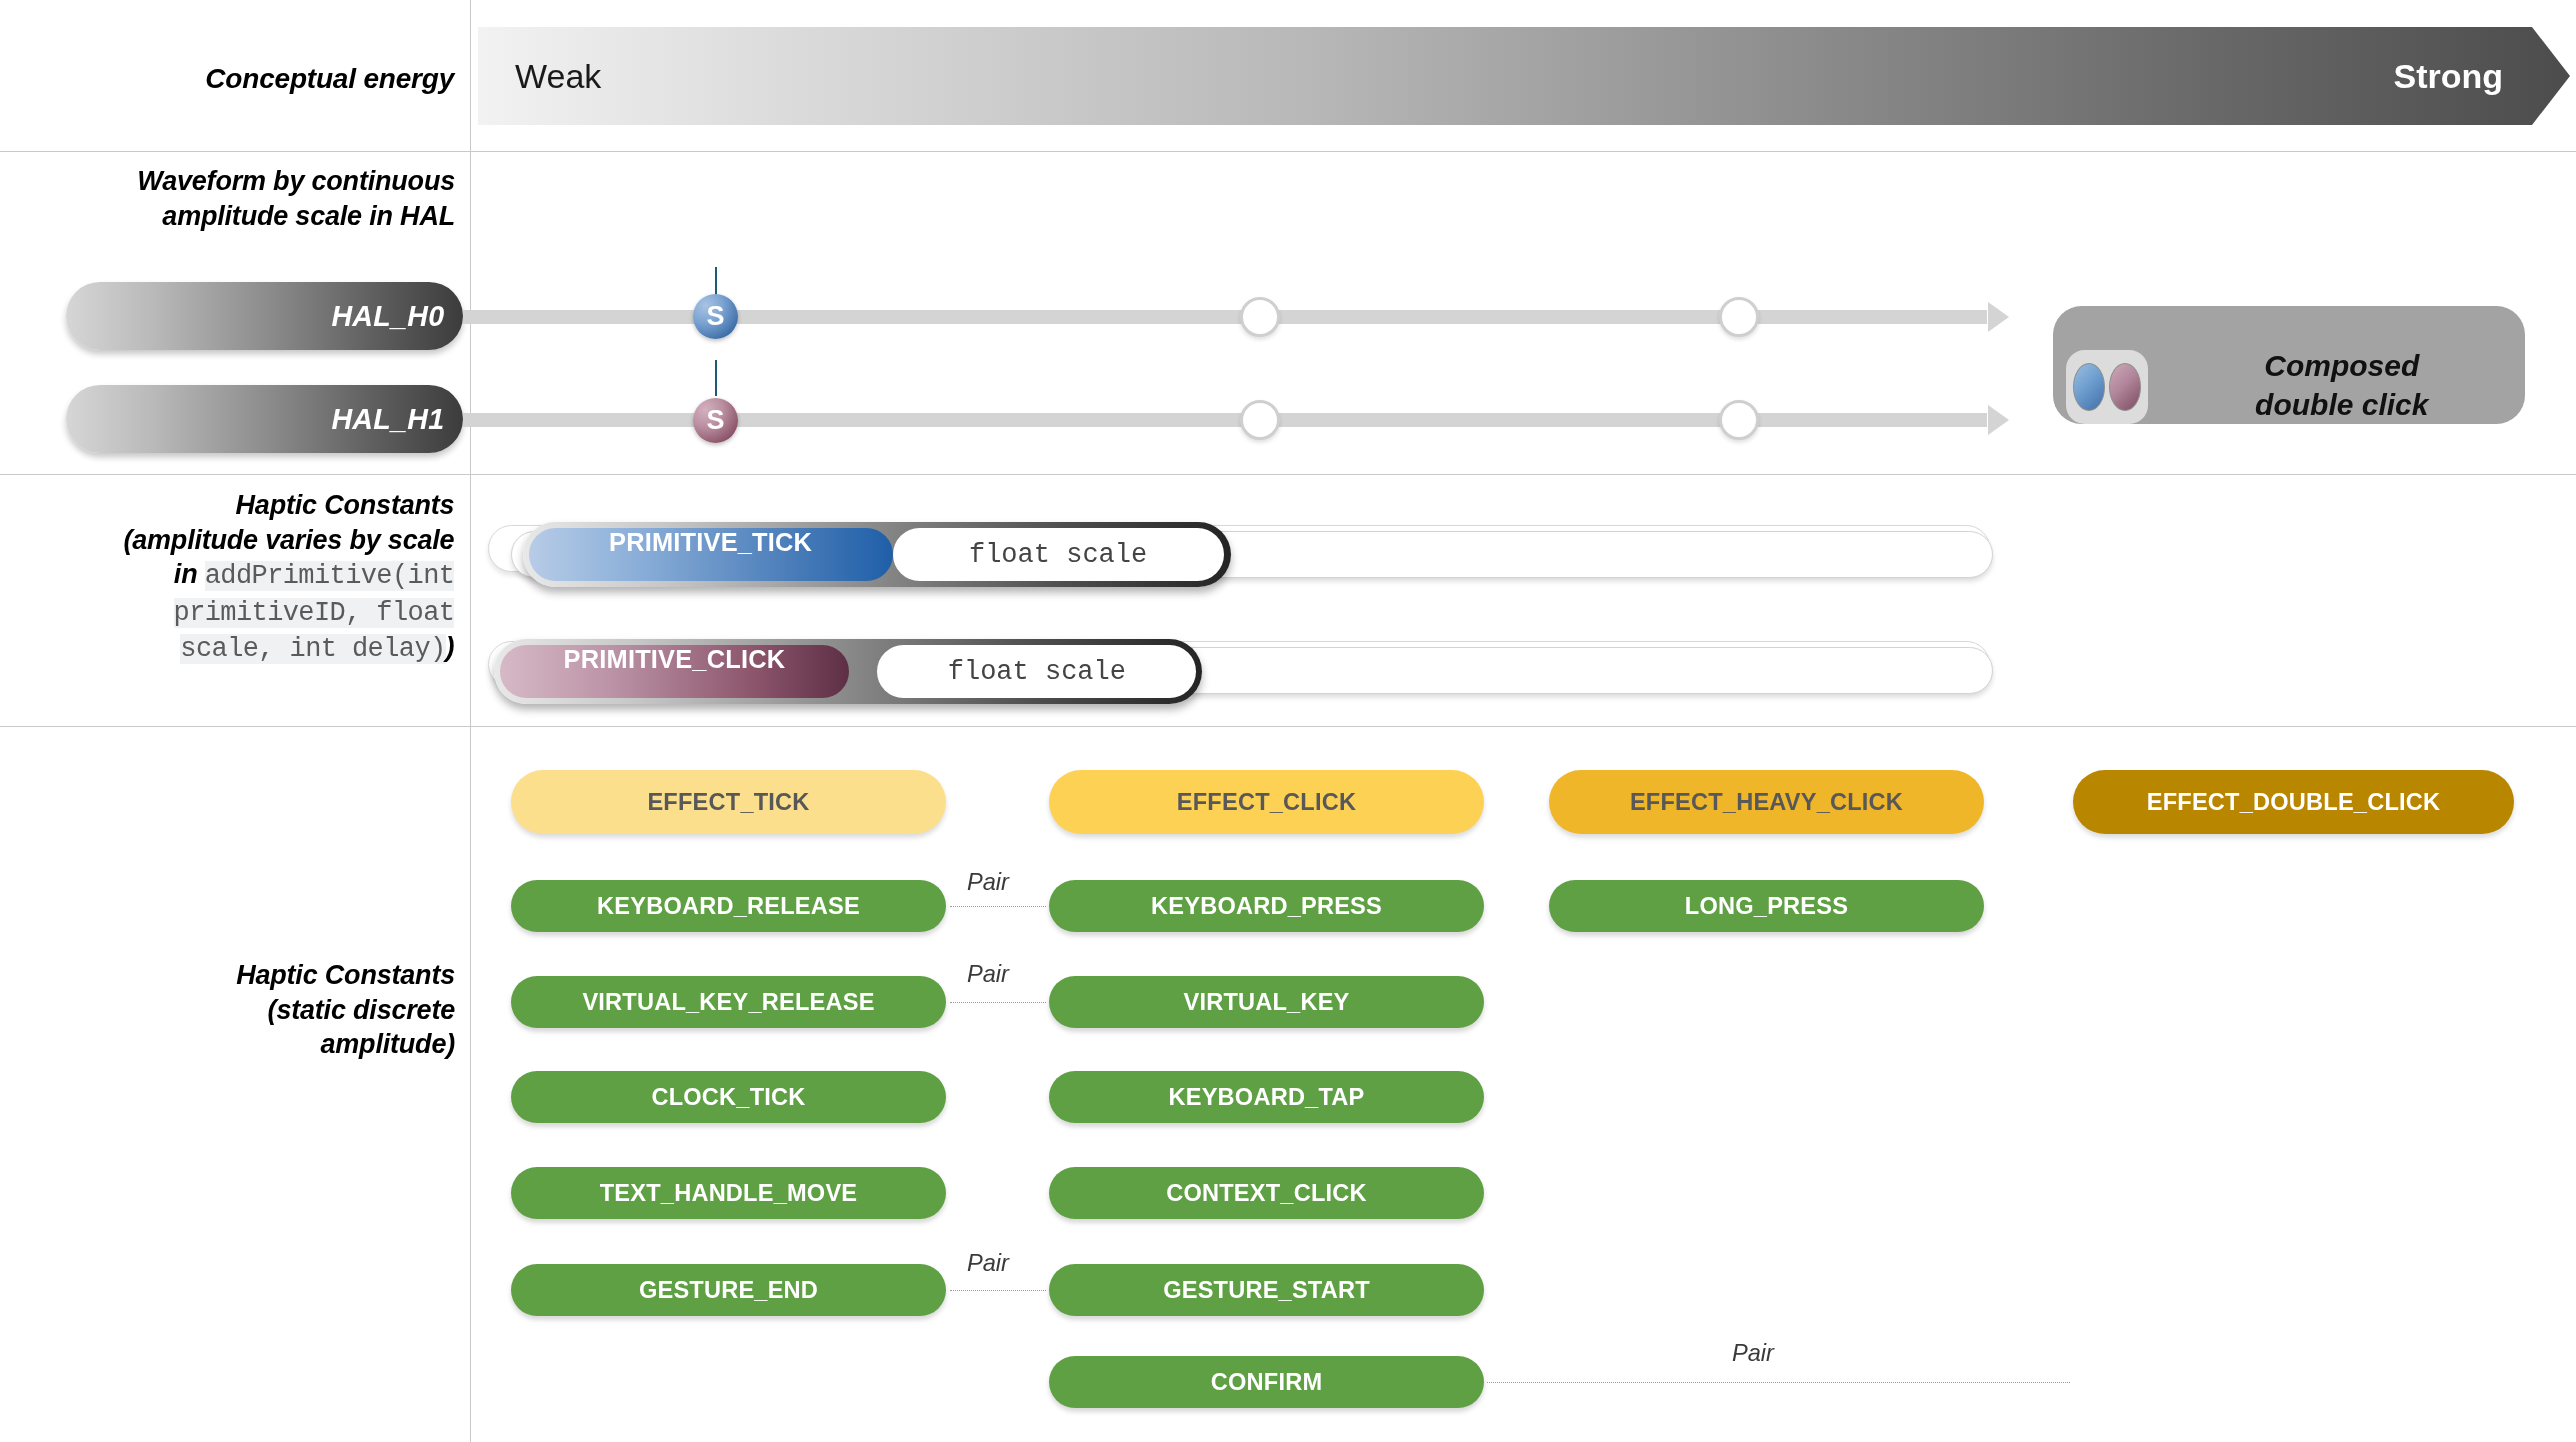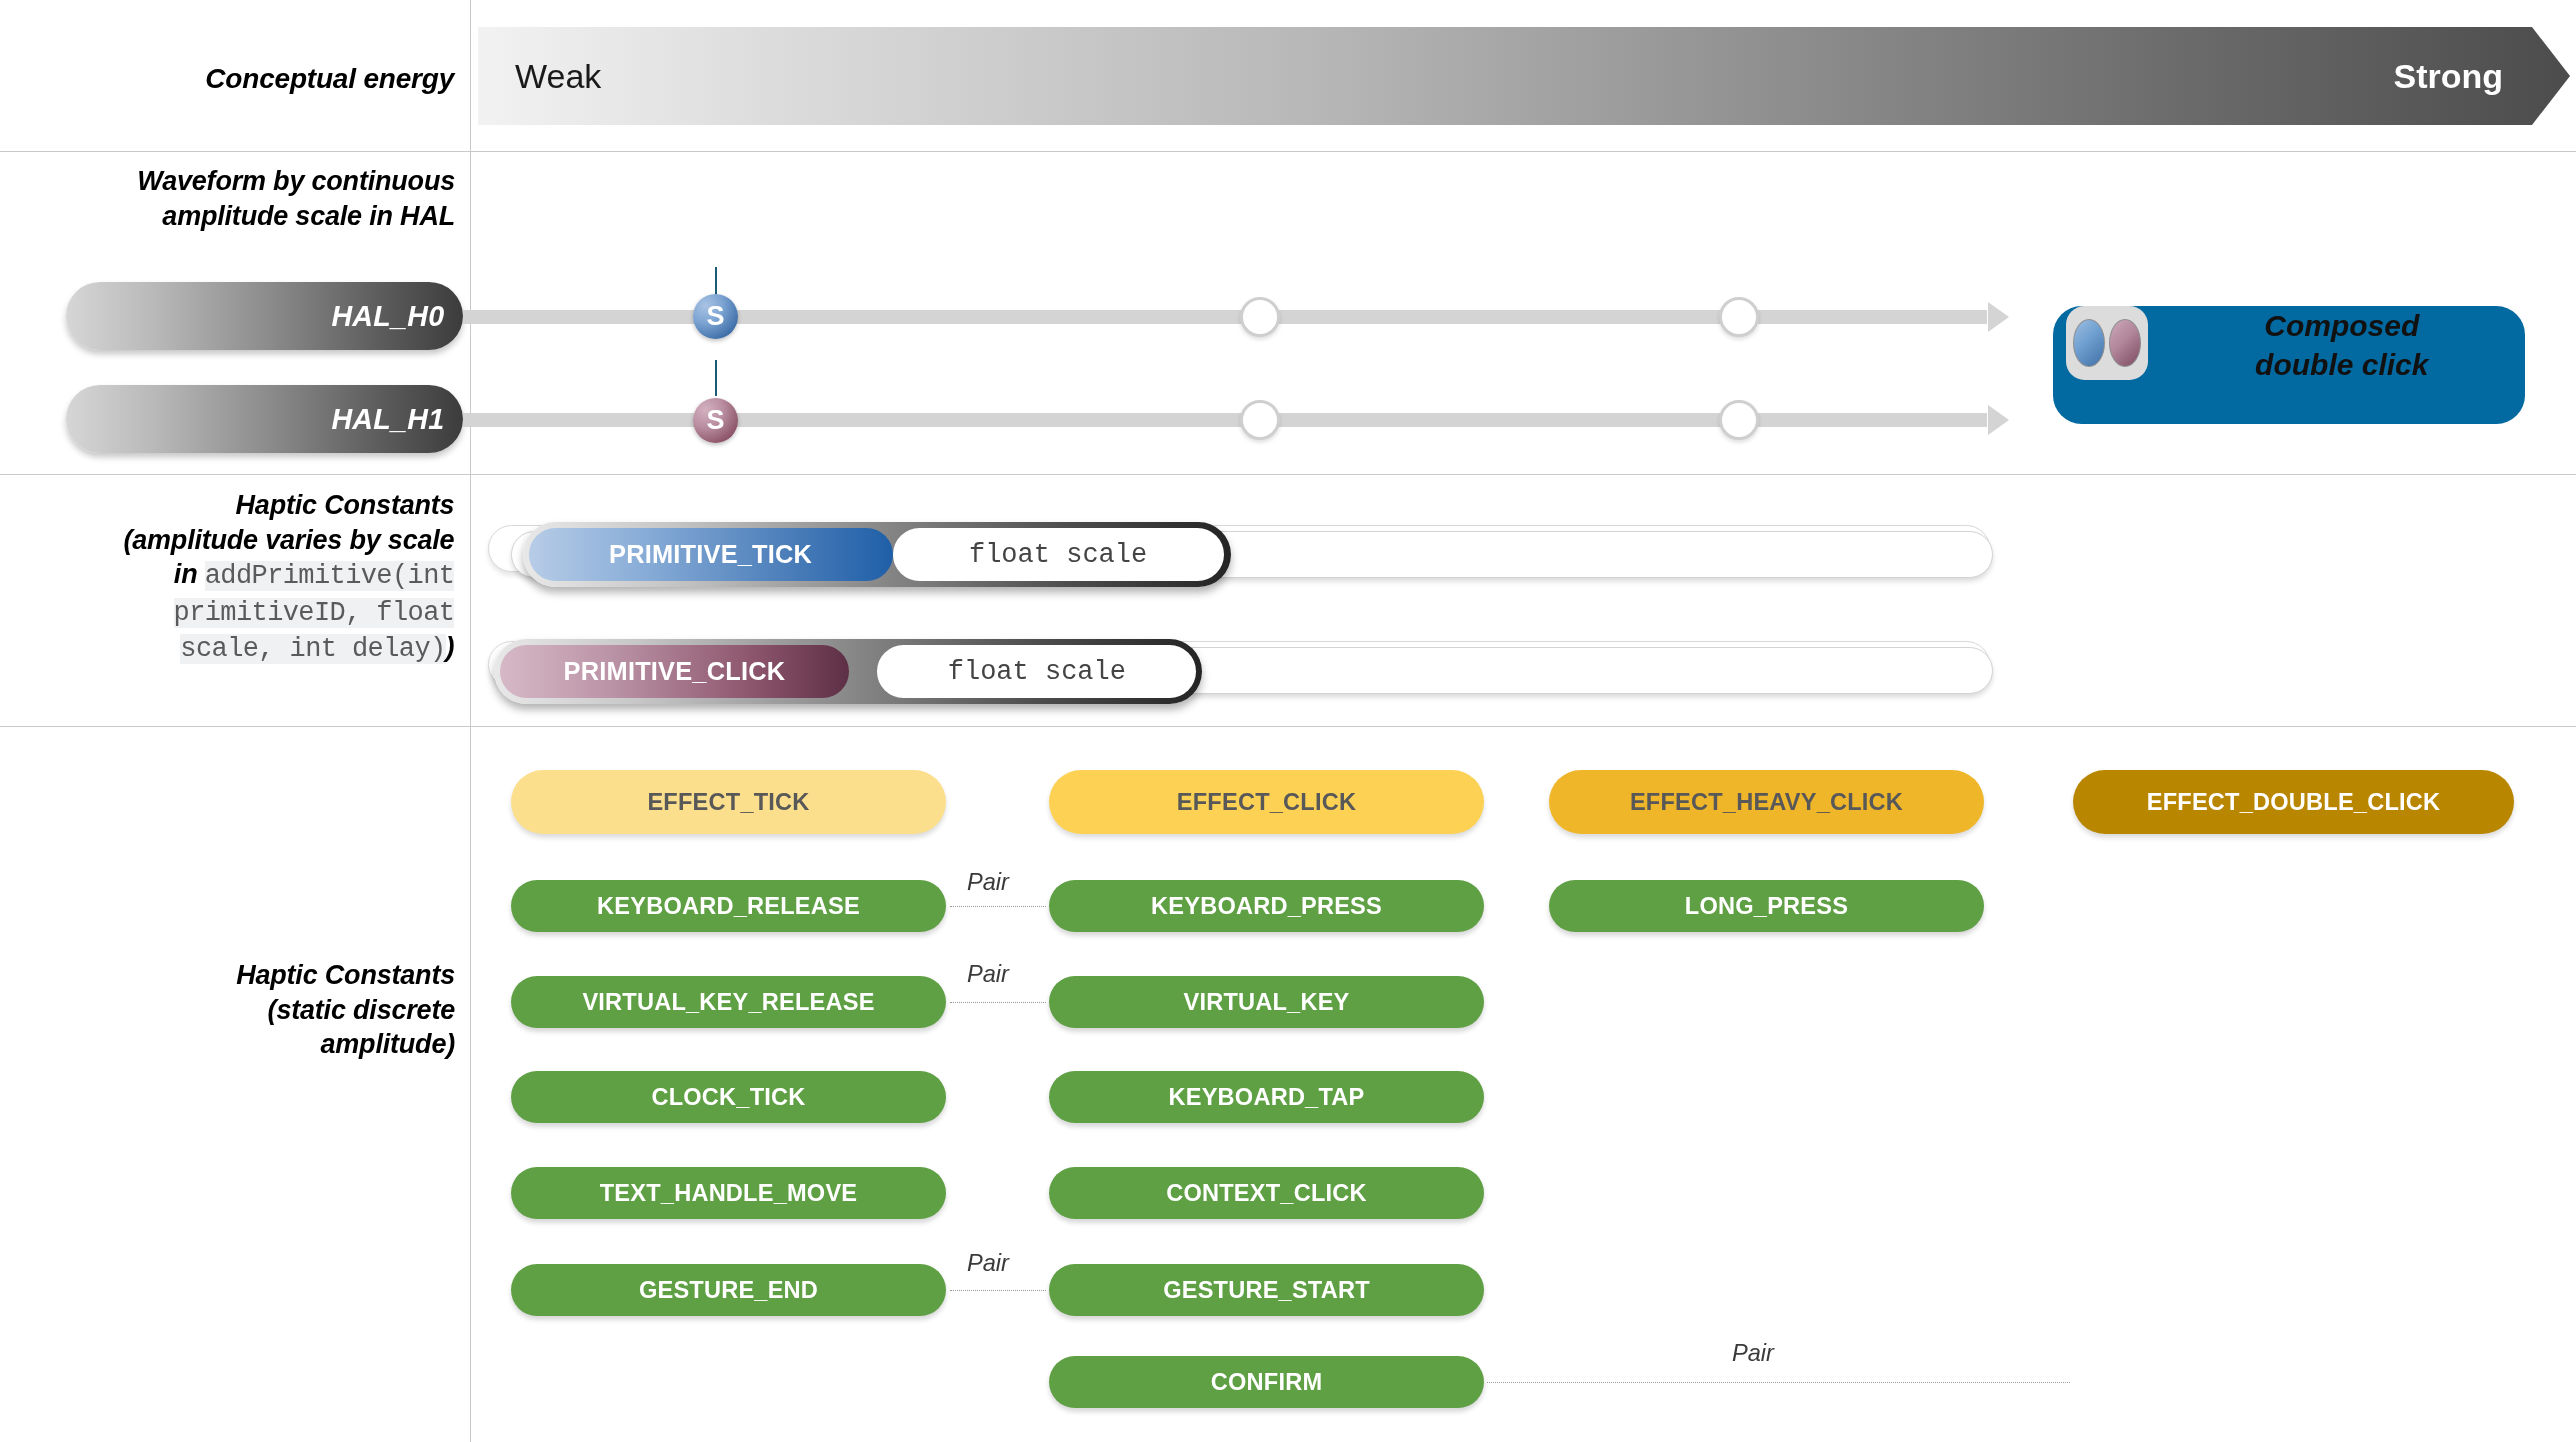--- a/index.html
+++ b/index.html
@@ -83,22 +83,22 @@
     box-shadow: 0 1.9px 4.3px rgba(0,0,0,0.25);
   }
   .smark.blue  { background: radial-gradient(circle at 28% 26%, #a9c3e3 0%, #7ba3d2 38%, #3e6ea8 78%, #2a5283 100%); }
   .smark.mauve { background: radial-gradient(circle at 28% 26%, #d3b1bf 0%, #b98ea0 38%, #8c5368 78%, #6e3c50 100%); }
   .dashline {
     position: absolute; width: 1.9px; background: #1b5b73;
   }
 
   
   #composed-card {
-    position: absolute; border-radius: 28.6px; background: #0369a1;
-    display: flex; align-items: flex-start; gap: 23.6px; padding: 0 13px;
+    position: absolute; border-radius: 28.6px; background: #a3a3a3;
+    display: flex; align-items: flex-end; gap: 23.6px; padding: 0 13px;
   }
   #composed-icon {
     width: 82px; height: 74px; border-radius: 18.6px; background: #dcdcdc;
     display: flex; align-items: center; justify-content: center; gap: 3.7px;
     flex: none;
   }
   #composed-icon .dot { width: 32px; height: 48px; border-radius: 50%; border: 0.6px solid #8e8e8e; }
   #composed-icon .dot.b { background: linear-gradient(135deg, #9cbde0 0%, #6f9fd0 45%, #3f6fa6 100%); }
   #composed-icon .dot.m { background: linear-gradient(135deg, #cdaab9 0%, #b2869b 45%, #7c4a60 100%); }
   #composed-card .txt {
@@ -116,21 +116,21 @@
     box-shadow: 0 3.7px 5.6px rgba(0,0,0,0.10);
   }
   .prim-knob {
     position: absolute; height: 65px; border-radius: 620px;
     background: linear-gradient(to right, #e8e8e8 0%, #c7c7c7 20%, #8d8d8d 48%, #4f4f4f 76%, #242424 100%);
     box-shadow: 0 5.6px 8.7px rgba(0,0,0,0.3);
     display: flex; align-items: center; padding: 5.6px;
   }
   .prim-chip {
     height: 53px; border-radius: 620px;
-    display: flex; align-items: center; justify-content: center;
+    display: flex; justify-content: center;
     color: #ffffff; font-weight: bold; font-size: 25.4px; letter-spacing: 0.2px;
   }
   .prim-chip.blue  { background: linear-gradient(to right, #b7cce7 0%, #8aaed8 30%, #4d7fba 70%, #1f5fa8 100%); }
   .prim-chip.mauve { background: linear-gradient(to right, #d6b9c6 0%, #bb93a6 32%, #8d566d 72%, #5d2f45 100%); }
   .prim-value {
     height: 53px; border-radius: 620px; background: #ffffff;
     display: flex; align-items: center; justify-content: center;
     color: #444; font-size: 27px;
     font-family: "Liberation Mono", "DejaVu Sans Mono", monospace;
     padding: 0 13.7px;

